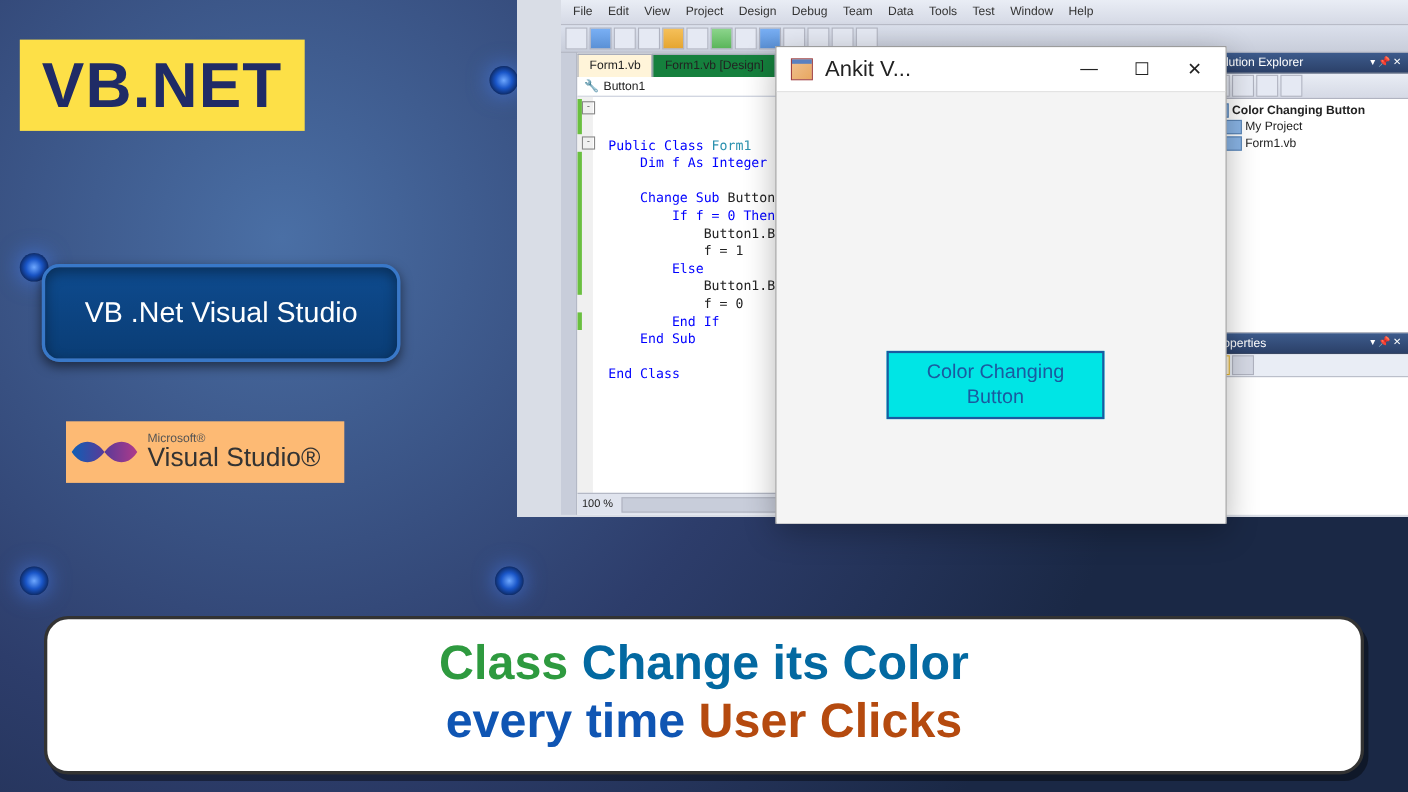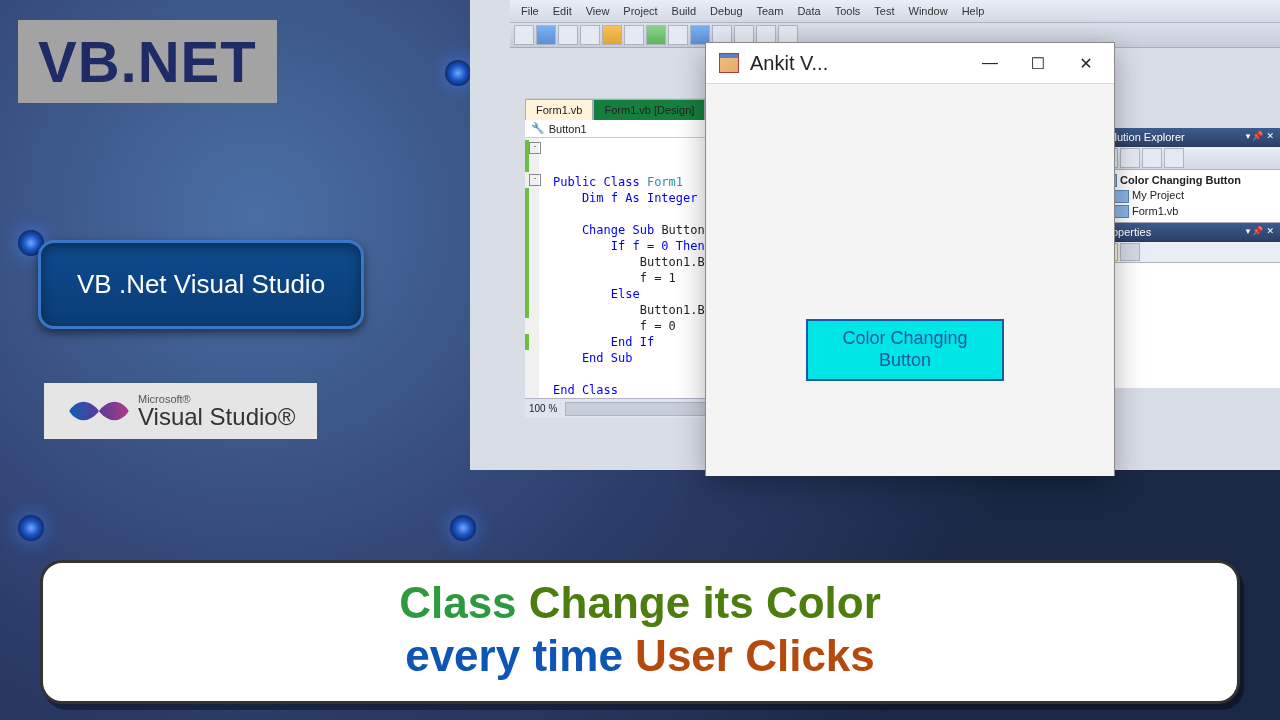--- a/index.html
+++ b/index.html
@@ -9,41 +9,41 @@
     overflow: hidden;
     font-family: Arial, sans-serif;
     background: radial-gradient(circle at 20% 30%, #4a6fa5 0%, #2d3d6b 40%, #1a2845 70%);
     position: relative;
   }
   .node { position:absolute; width:26px; height:26px; border-radius:50%; background:radial-gradient(circle,#6ea8ff 0%,#1a56c8 40%,#0a1f4d 80%); box-shadow:0 0 20px rgba(70,130,255,.7);}
   .node.n1{top:55px;left:180px;} .node.n2{top:60px;left:445px;} .node.n3{top:230px;left:18px;}
   .node.n4{top:515px;left:450px;} .node.n5{top:515px;left:18px;}
   
   
-  .logo-vbnet { position:absolute; top:20px; left:18px; background:#a3a3a3; padding:8px 20px; font-size:58px; font-weight:900; color:#1f2b66; letter-spacing:1px; }
+  .logo-vbnet { position:absolute; top:36px; left:18px; background:#fde047; padding:8px 20px; font-size:58px; font-weight:900; color:#1f2b66; letter-spacing:1px; }
   
   
   .pill { position:absolute; top:240px; left:38px; background:linear-gradient(180deg,#0e4b8f,#0a3d75); border:3px solid #3978c8; border-radius:16px; padding:26px 36px; color:#fff; font-size:26px; font-weight:400; box-shadow:inset 0 4px 12px rgba(0,0,0,.4),0 4px 10px rgba(0,0,0,.5);}
   
   
-  .vs-logo { position:absolute; top:383px; left:44px; background:#e5e5e5; padding:10px 22px 10px 24px; display:flex; align-items:center; gap:8px;}
+  .vs-logo { position:absolute; top:383px; left:60px; background:#fdba74; padding:10px 22px 10px 4px; display:flex; align-items:center; gap:8px;}
   .vs-infinity { width:62px; height:36px; position:relative; flex-shrink:0;}
   .vs-infinity svg{width:100%;height:100%;}
   .vs-txt{display:flex;flex-direction:column;line-height:1;}
   .vs-txt .s{font-size:11px;color:#555;}
   .vs-txt .b{font-size:24px;font-weight:400;color:#333;text-align:right;}
   
   
   .ide { position:absolute; top:0; left:470px; right:0; bottom:250px; background:#d9dde6; font-size:11px; color:#222;padding-left:40px;}
   .ide-menu{background:linear-gradient(#e9edf5,#d5d9e5);border-bottom:1px solid #b0b3c0;display:flex;padding:2px 4px;font-size:11px;color:#333;}
   .ide-menu span{padding:3px 7px;}
   .ide-toolbar{background:linear-gradient(#dbe0ec,#c8cdda);border-bottom:1px solid #a8acb9;height:24px;display:flex;align-items:center;padding:0 4px;gap:2px;}
   .tb-btn{width:18px;height:18px;background:#e5e9f3;border:1px solid #b0b3c0;}
   .tb-btn.b{background:linear-gradient(#7ab0f5,#5a90d5);} .tb-btn.g{background:linear-gradient(#8cd58c,#5ab55a);} .tb-btn.o{background:linear-gradient(#f5c05a,#e5a530);}
-  .ide-body{display:flex;height:calc(100% - 50px);align-items:center;}
+  .ide-body{display:flex;height:calc(100% - 50px);}
   .ide-left{width:14px;background:#c8cdda;border-right:1px solid #a8acb9;}
   .ide-main{flex:1;display:flex;flex-direction:column;background:#fff;position:relative;}
   .tabs{display:flex;background:#c8cdda;border-bottom:1px solid #a8acb9;}
   .tab{padding:4px 10px;background:#fff;border:1px solid #a8acb9;border-bottom:none;font-size:11px;position:relative;top:1px;}
   .tab.active{background:#fff4d9;}
   .tab.inact{background:#15803d;}
   .combo{padding:2px 6px;border-bottom:1px solid #c8cdda;display:flex;align-items:center;gap:4px;font-size:11px;background:#fff;}
   .combo .wrench{color:#9a6;}
   .code{font-family:Consolas,monospace;font-size:12px;line-height:16px;padding:4px 0 4px 14px;white-space:pre;flex:1;position:relative;border-left:14px solid #f0f0f0;}
   .code .outline{position:absolute;left:-10px;top:4px;width:10px;height:10px;border:1px solid #888;font-size:8px;text-align:center;line-height:8px;color:#555;}
@@ -76,21 +76,21 @@
   .form-icon-box{width:18px;height:18px;border:1px solid #a04040;background:linear-gradient(135deg,#f0c090,#e8a860);position:relative;}
   .form-icon-box::before{content:"";position:absolute;top:0;left:0;right:0;height:4px;background:#5a80c0;}
   .form-title-text{font-size:20px;color:#222;flex:1;}
   .wctrl{width:48px;height:36px;display:flex;align-items:center;justify-content:center;font-size:16px;color:#222;}
   .form-body{height:calc(100% - 40px);position:relative;background:#f4f4f4;}
   .color-btn{position:absolute;left:100px;top:235px;width:198px;height:62px;background:#00e5e5;border:2px solid #1a5aa0;font-size:18px;color:#1a5aa0;display:flex;align-items:center;justify-content:center;text-align:center;line-height:1.2;cursor:pointer;}
   
   
   .caption{position:absolute;bottom:16px;left:40px;right:40px;background:#fff;border:3px solid #333;border-radius:22px;padding:14px 30px 18px;text-align:center;box-shadow:4px 6px 0 rgba(0,0,0,.4);}
   .caption .row{font-size:44px;font-weight:bold;line-height:1.2;}
-  .c-gr{color:#2e9a3f;} .c-or{color:#4d7c0f;} .c-bl{color:#0f55b3;} .c-ch{color:#b54a0f;}
+  .c-gr{color:#2e9a3f;} .c-or{color:#0369a1;} .c-bl{color:#0f55b3;} .c-ch{color:#b54a0f;}
   
   .pin{font-size:9px;}
 </style>
 </head>
 <body>
 
 <div class="node n1"></div>
 <div class="node n2"></div>
 <div class="node n3"></div>
 <div class="node n4"></div>
@@ -118,21 +118,21 @@
     <span class="b">Visual Studio®</span>
   </div>
 </div>
 
 <div class="ide">
   <div class="ide-menu">
     <span>File</span>
     <span>Edit</span>
     <span>View</span>
     <span>Project</span>
-    <span>Build</span>
+    <span>Design</span>
     <span>Debug</span>
     <span>Team</span>
     <span>Data</span>
     <span>Tools</span>
     <span>Test</span>
     <span>Window</span>
     <span>Help</span>
   </div>
   <div class="ide-toolbar">
     <div class="tb-btn"></div>

